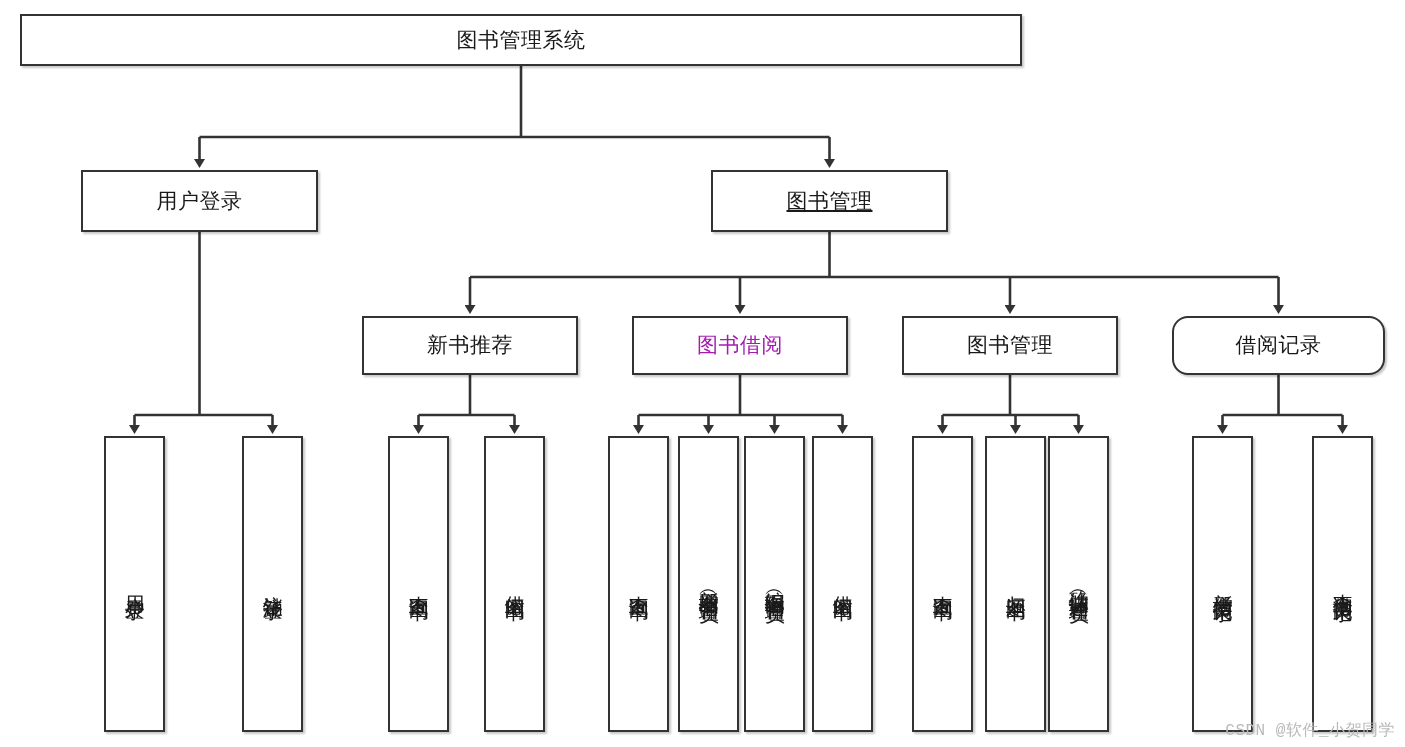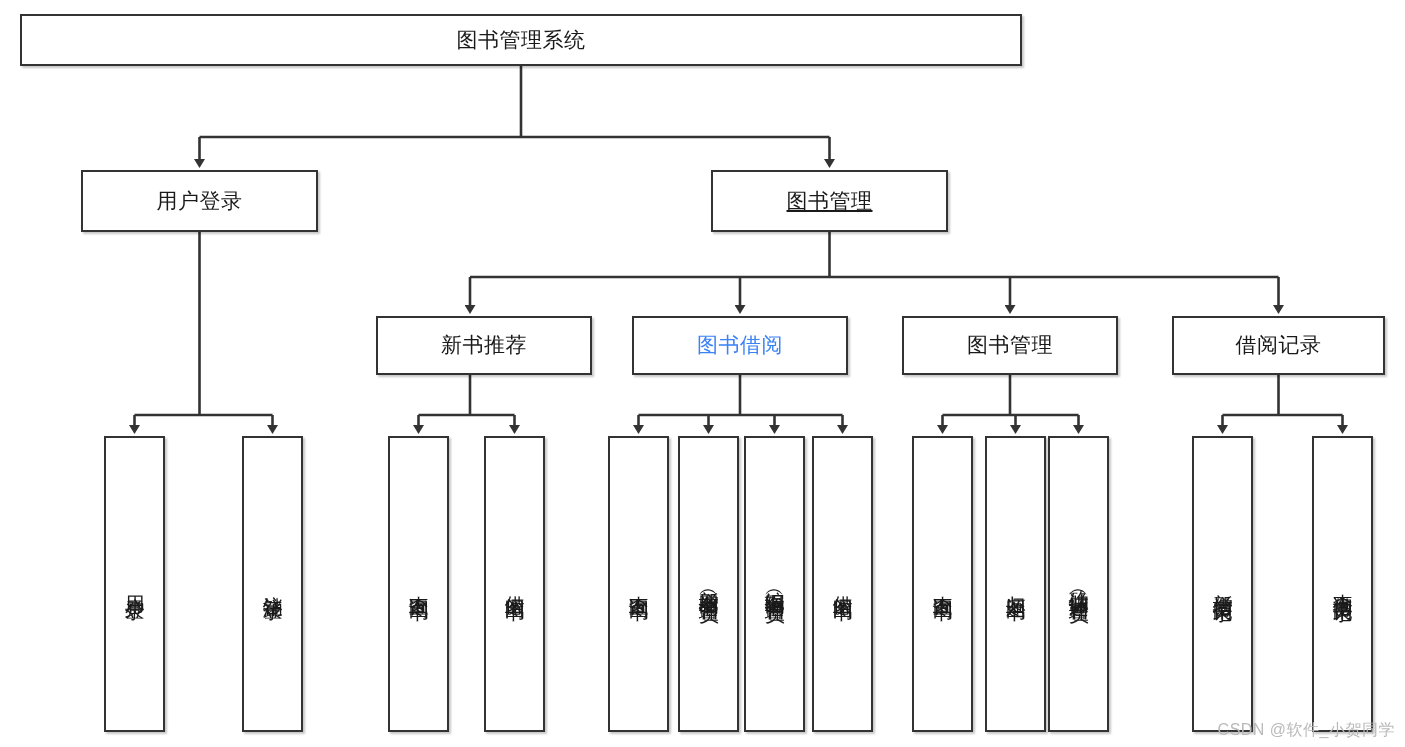--- a/index.html
+++ b/index.html
@@ -49,21 +49,21 @@
     padding:6px 0;
   }
   #watermark{
     position:absolute;
     right:10px;bottom:6px;
     font-size:16px;
     color:#b9b9b9;
     letter-spacing:0.5px;
     white-space:nowrap;
     pointer-events:none;
-    font-family:Liberation Sans, sans-serif;
+    font-family:Liberation Mono, monospace;
   }
 </style>
 </head>
 <body>
 
 <div id="diagram">
   <svg id="edges" viewBox="0 0 1405 747">
       <defs>
         <marker id="arrow" markerWidth="9" markerHeight="11" refX="0" refY="5.5" orient="auto" markerUnits="userSpaceOnUse">
           <path d="M0,0 L9,5.5 L0,11 Z" fill="#333333"></path>
@@ -106,30 +106,30 @@
   <div id="nodes">
       <div class="node" style="left: 20px; top: 14px; width: 1002px; height: 52px; border-color: rgb(51, 51, 51); background: rgb(255, 255, 255); color: rgb(26, 26, 26);">
         <span class="label">图书管理系统</span>
       </div>
       <div class="node" style="left: 81px; top: 170px; width: 237px; height: 62px; border-color: rgb(51, 51, 51); background: rgb(255, 255, 255); color: rgb(26, 26, 26);">
         <span class="label">用户登录</span>
       </div>
       <div class="node" style="left: 711px; top: 170px; width: 237px; height: 62px; border-color: rgb(51, 51, 51); background: rgb(255, 255, 255); color: rgb(26, 26, 26); text-decoration: underline;">
         <span class="label">图书管理</span>
       </div>
-      <div class="node" style="left: 376px; top: 316px; width: 216px; height: 59px; border-color: rgb(51, 51, 51); background: rgb(255, 255, 255); color: rgb(26, 26, 26);">
+      <div class="node" style="left: 362px; top: 316px; width: 216px; height: 59px; border-color: rgb(51, 51, 51); background: rgb(255, 255, 255); color: rgb(26, 26, 26);">
         <span class="label">新书推荐</span>
       </div>
-      <div class="node" style="left: 632px; top: 316px; width: 216px; height: 59px; border-color: rgb(51, 51, 51); background: rgb(255, 255, 255); color: #3b82f6;">
+      <div class="node" style="left: 632px; top: 316px; width: 216px; height: 59px; border-color: rgb(51, 51, 51); background: rgb(255, 255, 255); color: #a21caf;">
         <span class="label">图书借阅</span>
       </div>
       <div class="node" style="left: 902px; top: 316px; width: 216px; height: 59px; border-color: rgb(51, 51, 51); background: rgb(255, 255, 255); color: rgb(26, 26, 26);">
         <span class="label">图书管理</span>
       </div>
-      <div class="node" style="left: 1172px; top: 316px; width: 213px; height: 59px; border-color: rgb(51, 51, 51); background: rgb(255, 255, 255); color: rgb(26, 26, 26);">
+      <div class="node" style="left: 1172px; top: 316px; width: 213px; height: 59px; border-color: rgb(51, 51, 51); background: rgb(255, 255, 255); color: rgb(26, 26, 26); border-radius: 16px;">
         <span class="label">借阅记录</span>
       </div>
       <div class="node vert" style="left: 104px; top: 436px; width: 61px; height: 296px; border-color: rgb(51, 51, 51); background: rgb(255, 255, 255); color: rgb(26, 26, 26);">
         <span class="label">用户登录</span>
       </div>
       <div class="node vert" style="left: 242px; top: 436px; width: 61px; height: 296px; border-color: rgb(51, 51, 51); background: rgb(255, 255, 255); color: rgb(26, 26, 26);">
         <span class="label">注销登录</span>
       </div>
       <div class="node vert" style="left: 388px; top: 436px; width: 61px; height: 296px; border-color: rgb(51, 51, 51); background: rgb(255, 255, 255); color: rgb(26, 26, 26);">
         <span class="label">查询图书</span>

